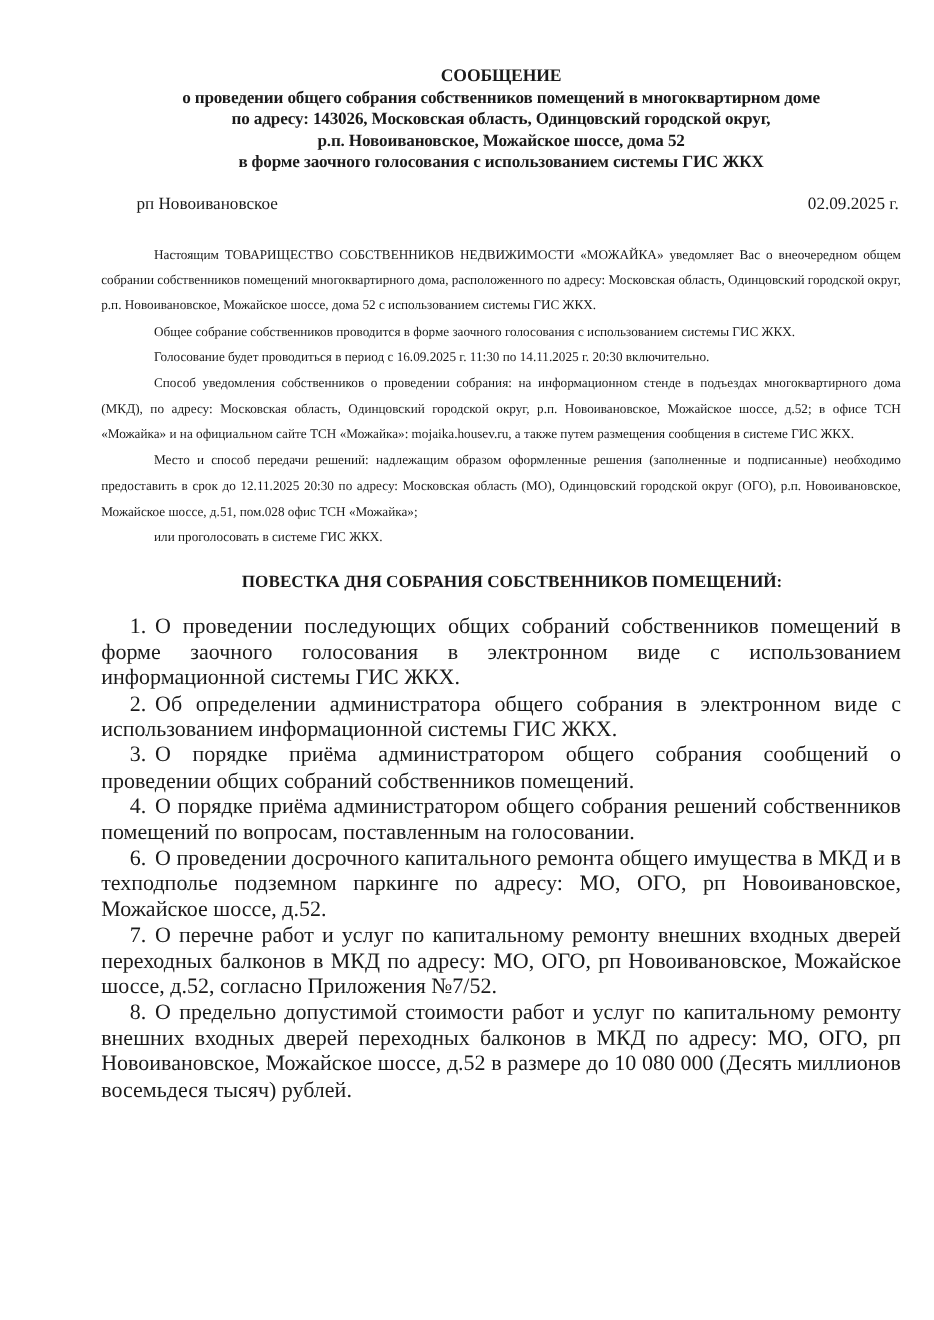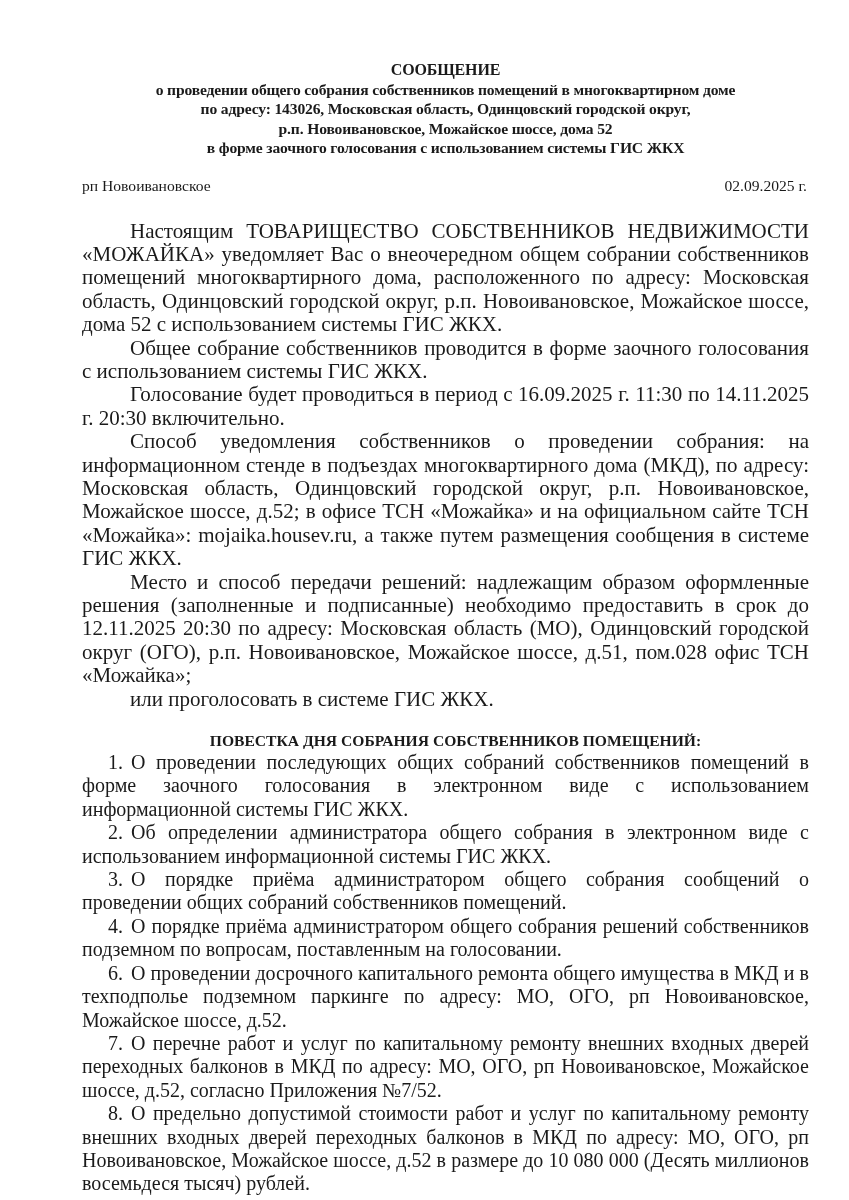--- a/index.html
+++ b/index.html
@@ -10,60 +10,62 @@
     body {
       width: 849px;
       height: 1200px;
       position: relative;
       overflow: hidden;
       font-family: "Liberation Serif", "DejaVu Serif", serif;
       color: #1a1a1a;
     }
     .page {
       position: absolute;
-      left: 82px;
+      left: 92px;
       top: 60px;
       width: 727px;
     }
     .title-block {
       text-align: center;
       font-weight: bold;
       font-size: 15.6px;
       line-height: 19.5px;
       letter-spacing: -0.15px;
     }
     .title-block .main-title {
       font-size: 16px;
     }
     .meta-row {
       display: flex;
       justify-content: space-between;
       font-size: 15.6px;
       margin-top: 18px;
       line-height: 19px;
       padding-right: 2px;
+      margin-left: 32px;
     }
     .body-text {
       margin-top: 25px;
-      font-size: 21px;
+      font-size: 12px;
       line-height: 23.4px;
     }
     p {
       margin: 0;
       text-align: justify;
       text-indent: 48px;
     }
     p.bold {
       font-weight: bold;
     }
     .agenda-title {
       text-align: center;
       font-weight: bold;
       font-size: 15.6px;
       margin-top: 20px;
+      margin-bottom: 18px;
       line-height: 20px;
       padding-left: 20px;
     }
     .agenda {
       font-size: 20px;
       line-height: 23.4px;
     }
     .agenda-item {
       text-align: justify;
       text-indent: 26px;
@@ -100,18 +102,18 @@
     <p>Место и способ передачи решений: надлежащим образом оформленные решения (заполненные и подписанные) необходимо предоставить в срок до 12.11.2025 20:30 по адресу: Московская область (МО), Одинцовский городской округ (ОГО), р.п. Новоивановское, Можайское шоссе, д.51, пом.028 офис ТСН «Можайка»;</p>
     <p>или проголосовать в системе ГИС ЖКХ.</p>
   </div>
 
   <div class="agenda-title">ПОВЕСТКА ДНЯ СОБРАНИЯ СОБСТВЕННИКОВ ПОМЕЩЕНИЙ:</div>
 
   <div class="agenda">
     <p class="agenda-item"><span class="num">1.</span><span>О проведении последующих общих собраний собственников помещений в форме заочного голосования в электронном виде с использованием информационной системы ГИС ЖКХ.</span></p>
     <p class="agenda-item"><span class="num">2.</span><span>Об определении администратора общего собрания в электронном виде с использованием информационной системы ГИС ЖКХ.</span></p>
     <p class="agenda-item"><span class="num">3.</span><span>О порядке приёма администратором общего собрания сообщений о проведении общих собраний собственников помещений.</span></p>
-    <p class="agenda-item"><span class="num">4.</span><span>О порядке приёма администратором общего собрания решений собственников подземном по вопросам, поставленным на голосовании.</span></p>
+    <p class="agenda-item"><span class="num">4.</span><span>О порядке приёма администратором общего собрания решений собственников помещений по вопросам, поставленным на голосовании.</span></p>
     <p class="agenda-item"><span class="num">6.</span><span>О проведении досрочного капитального ремонта общего имущества в МКД и в техподполье подземном паркинге по адресу: МО, ОГО, рп Новоивановское, Можайское шоссе, д.52.</span></p>
     <p class="agenda-item"><span class="num">7.</span><span>О перечне работ и услуг по капитальному ремонту внешних входных дверей переходных балконов в МКД по адресу: МО, ОГО, рп Новоивановское, Можайское шоссе, д.52, согласно Приложения №7/52.</span></p>
     <p class="agenda-item"><span class="num">8.</span><span>О предельно допустимой стоимости работ и услуг по капитальному ремонту внешних входных дверей переходных балконов в МКД по адресу: МО, ОГО, рп Новоивановское, Можайское шоссе, д.52 в размере до 10 080 000 (Десять миллионов восемьдеся тысяч) рублей.</span></p>
   </div>
 </div>
 
 </body></html>

